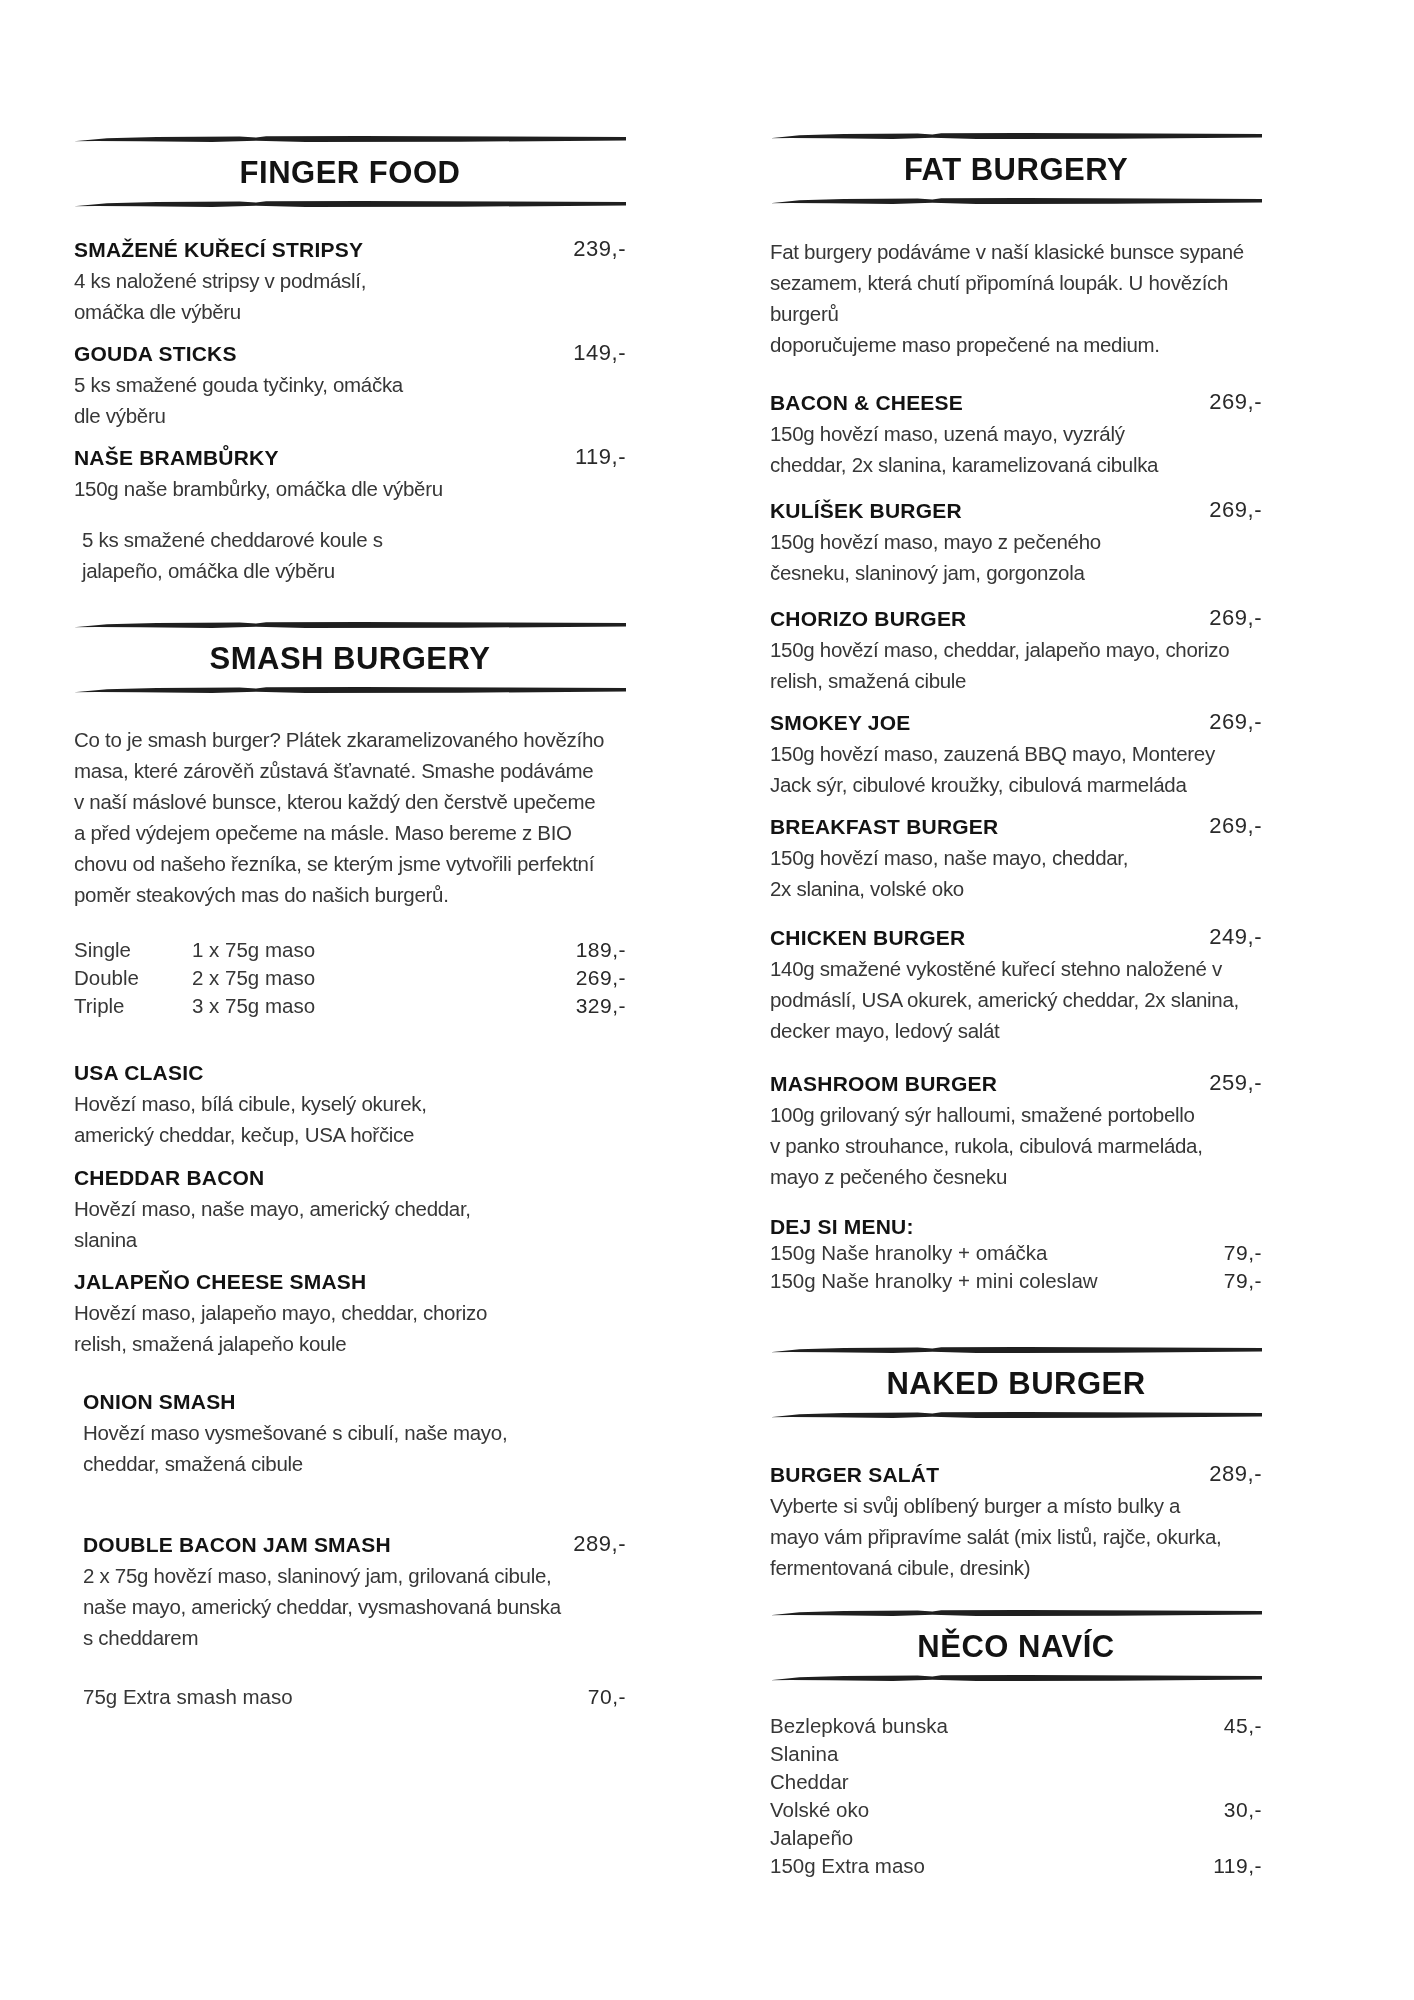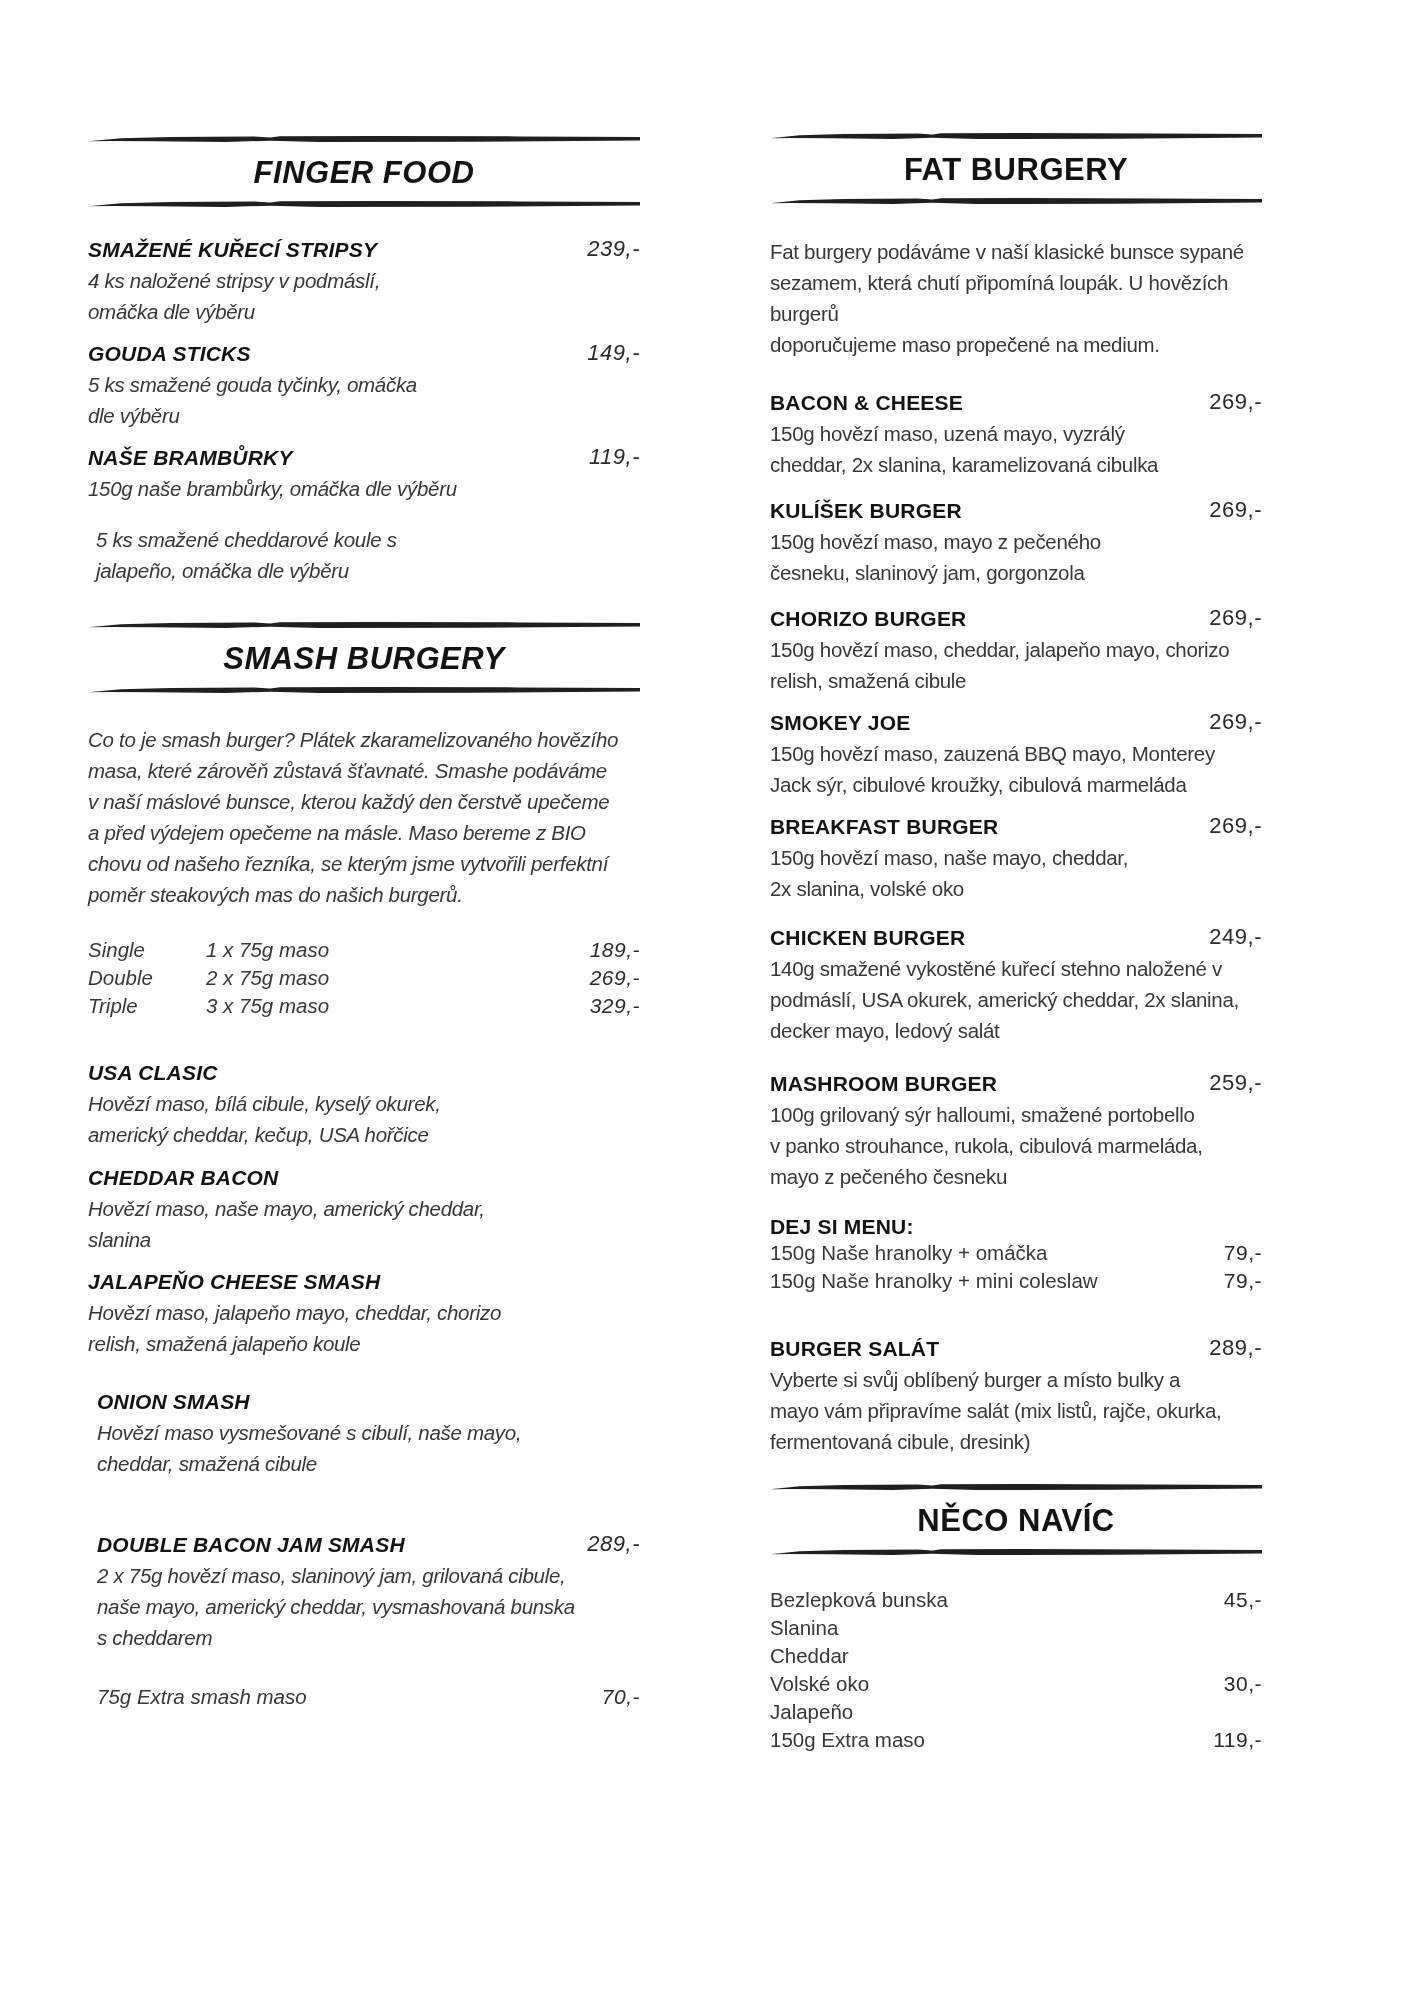--- a/index.html
+++ b/index.html
@@ -1,21 +1,21 @@
 <!DOCTYPE html>
 <html><head>
 <meta charset="utf-8">
 <style>
   html,body{margin:0;padding:0;}
   body{
     width:1414px;height:2000px;position:relative;background:#ffffff;
     font-family:"Liberation Sans",sans-serif;color:#343434;overflow:hidden;
   }
   .col{position:absolute;top:0;}
-  .col-left{left:88px;width:552px;font-style:italic;}
+  .col-left{left:74px;width:552px;}
   .col-right{left:770px;width:492px;}
 
   .sec-head{display:flex;flex-direction:column;}
   .rule{width:100%;height:11px;display:block;}
   .rule polygon,.rule use{fill:#1f1f1f;}
   .sec-title{
     text-align:center;font-weight:bold;font-size:31px;line-height:37px;
     color:#131313;letter-spacing:.5px;padding:9px 0 8px;
   }
 
@@ -265,20 +265,29 @@
     <div class="simple-row">
       <span>150g Naše hranolky + omáčka</span>
       <span class="row-price">79,-</span>
     </div>
     <div class="simple-row">
       <span>150g Naše hranolky + mini coleslaw</span>
       <span class="row-price">79,-</span>
     </div>
   </div>
 
+  <div class="sec-head" style="margin-top:50px">
+    <svg class="rule" viewBox="0 0 1000 12" preserveAspectRatio="none">
+        <use href="#brushline"></use>
+      </svg>
+    <div class="sec-title">NAKED BURGER</div>
+    <svg class="rule" viewBox="0 0 1000 12" preserveAspectRatio="none">
+        <use href="#brushline"></use>
+      </svg>
+  </div>
 
   <div class="mi" style="margin-top:40px">
     <div class="mi-head">
       <span class="mi-name">BURGER SALÁT</span>
       <span class="mi-price">289,-</span>
     </div>
     <div class="mi-desc">Vyberte si svůj oblíbený burger a místo bulky a
 mayo vám připravíme salát (mix listů, rajče, okurka,
 fermentovaná cibule, dresink)</div>
   </div>

